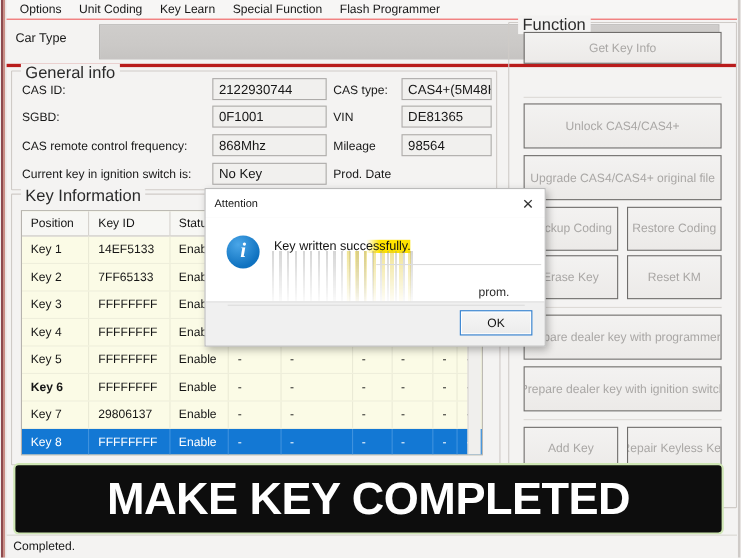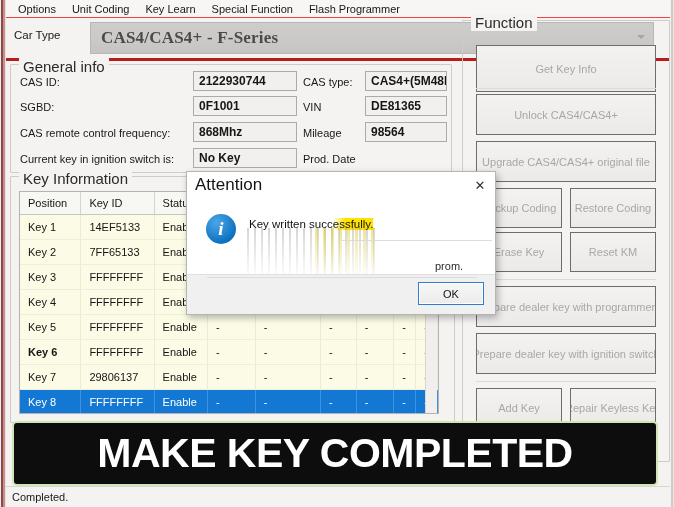--- a/index.html
+++ b/index.html
@@ -39,21 +39,21 @@
   .group{position:absolute;border:1px solid #cfcbc7;border-radius:1px;}
   .group>.legend{position:absolute;top:-7px;left:8px;background:#f4f3f2;padding:0 4px;
     font-size:15px;color:#2a2a2a;}
 
   #general{left:10px;top:64px;width:440px;height:107px;}
   #keyinfo{left:10px;top:176px;width:443px;height:245px;}
   #function{left:462px;top:20px;width:206px;height:440px;}
 
   .ginfo-label{position:absolute;font-size:11px;color:#181818;white-space:nowrap;}
   .field{position:absolute;background:#f1f0ee;border:1px solid #adaba9;
-    font-size:12px;font-weight:bold;color:#161616;display:flex;align-items:center;
+    font-size:12px;font-weight:normal;color:#161616;display:flex;align-items:center;
     padding-left:5px;overflow:hidden;white-space:nowrap;box-sizing:border-box;}
 
   
   .tblwrap{position:absolute;left:8px;top:14px;width:420px;height:223px;
     background:#fbfbe6;border:1px solid #b6b3ae;overflow:hidden;box-sizing:border-box;}
   .thead{display:flex;height:22px;background:#f7f7f4;border-bottom:1px solid #c9c6c1;}
   .th{font-size:11px;color:#151515;display:flex;align-items:center;padding-left:8px;
     border-right:1px solid #d6d3ce;box-sizing:border-box;height:100%;}
   .trow{display:flex;height:25px;border-bottom:1px solid #eeeedb;box-sizing:border-box;}
   .trow.sel{background:#1378d4;color:#fff;}
@@ -69,21 +69,21 @@
     border:1px solid #6f6d6b;display:flex;align-items:center;justify-content:center;
     font-size:11px;color:#a9a7a5;text-align:center;box-sizing:border-box;
     white-space:nowrap;overflow:hidden;}
   .fsep{position:absolute;height:1px;background:#dddad6;}
 
   
   .dialog{position:absolute;left:186px;top:171px;width:308px;height:142px;
     background:#f0f0f0;border:1px solid #b5b5b5;box-shadow:2px 3px 7px rgba(0,0,0,.28);}
   .dlg-title{position:absolute;left:0;top:0;right:0;height:26px;background:#fff;
     display:flex;align-items:center;}
-  .dlg-title-text{font-size:17px;color:#141414;padding-left:8px;}
+  .dlg-title-text{font-size:10px;color:#141414;padding-left:8px;}
   .dlg-close{position:absolute;right:0;top:0;width:30px;height:26px;display:flex;
     align-items:center;justify-content:center;font-size:13px;color:#333;cursor:default;}
   .dlg-body{position:absolute;left:0;top:26px;right:0;height:76px;background:#ffffff;}
   .dlg-icon{position:absolute;left:19px;top:16px;width:30px;height:30px;border-radius:50%;
     background:radial-gradient(circle at 35% 28%,#4aa6e8,#0f72c0 70%);
     display:flex;align-items:center;justify-content:center;
     font-family:"Liberation Serif",serif;font-style:italic;font-weight:bold;
     font-size:19px;color:#fff;}
   .dlg-msg{position:absolute;left:62px;top:20px;font-size:11.5px;color:#131313;white-space:nowrap;}
   .hl{background:linear-gradient(to right,rgba(255,226,0,0) 0%,#ffe300 30%,#ffe300 100%);}
@@ -133,21 +133,20 @@
     <div class="menu-item">Options</div>
     <div class="menu-item">Unit Coding</div>
     <div class="menu-item">Key Learn</div>
     <div class="menu-item">Special Function</div>
     <div class="menu-item">Flash Programmer</div>
   </div>
 
   <div class="cartype-row">
     <div class="cartype-label">Car Type</div>
     <div class="cartype-combo">
-      <div class="cartype-value">CAS4/CAS4+ - F-Series</div>
       <div class="cartype-arrow"></div>
     </div>
   </div>
 
   <div class="group" id="general">
     <div class="legend">General info</div>
 
     <div class="ginfo-label" style="left:9px;top:11px;">CAS ID:</div>
     <div class="field" style="left:182px;top:6px;width:104px;height:20px;">2122930744</div>
     <div class="ginfo-label" style="left:292px;top:11px;">CAS type:</div>
@@ -274,21 +273,21 @@
         </div>
       <div class="vscroll">
         <div class="vthumb"></div>
       </div>
     </div>
   </div>
 
   <div class="group" id="function">
     <div class="legend">Function</div>
 
-    <div class="fbtn" style="left:13px;top:24px;width:180px;height:47px;">Get Key Info</div>
+    <div class="fbtn" style="left:13px;top:8px;width:180px;height:29px;">Get Key Info</div>
     <div class="fsep" style="left:13px;top:67px;width:180px;"></div>
 
     <div class="fbtn" style="left:13px;top:73px;width:180px;height:41px;">Unlock CAS4/CAS4+</div>
     <div class="fbtn" style="left:13px;top:120px;width:180px;height:41px;">Upgrade CAS4/CAS4+ original file</div>
 
     <div class="fbtn" style="left:13px;top:167px;width:86px;height:40px;">Backup Coding</div>
     <div class="fbtn" style="left:107px;top:167px;width:86px;height:40px;">Restore Coding</div>
 
     <div class="fbtn" style="left:107px;top:211px;width:86px;height:40px;">Reset KM</div>
     <div class="fbtn" style="left:13px;top:211px;width:86px;height:40px;">Erase Key</div>

